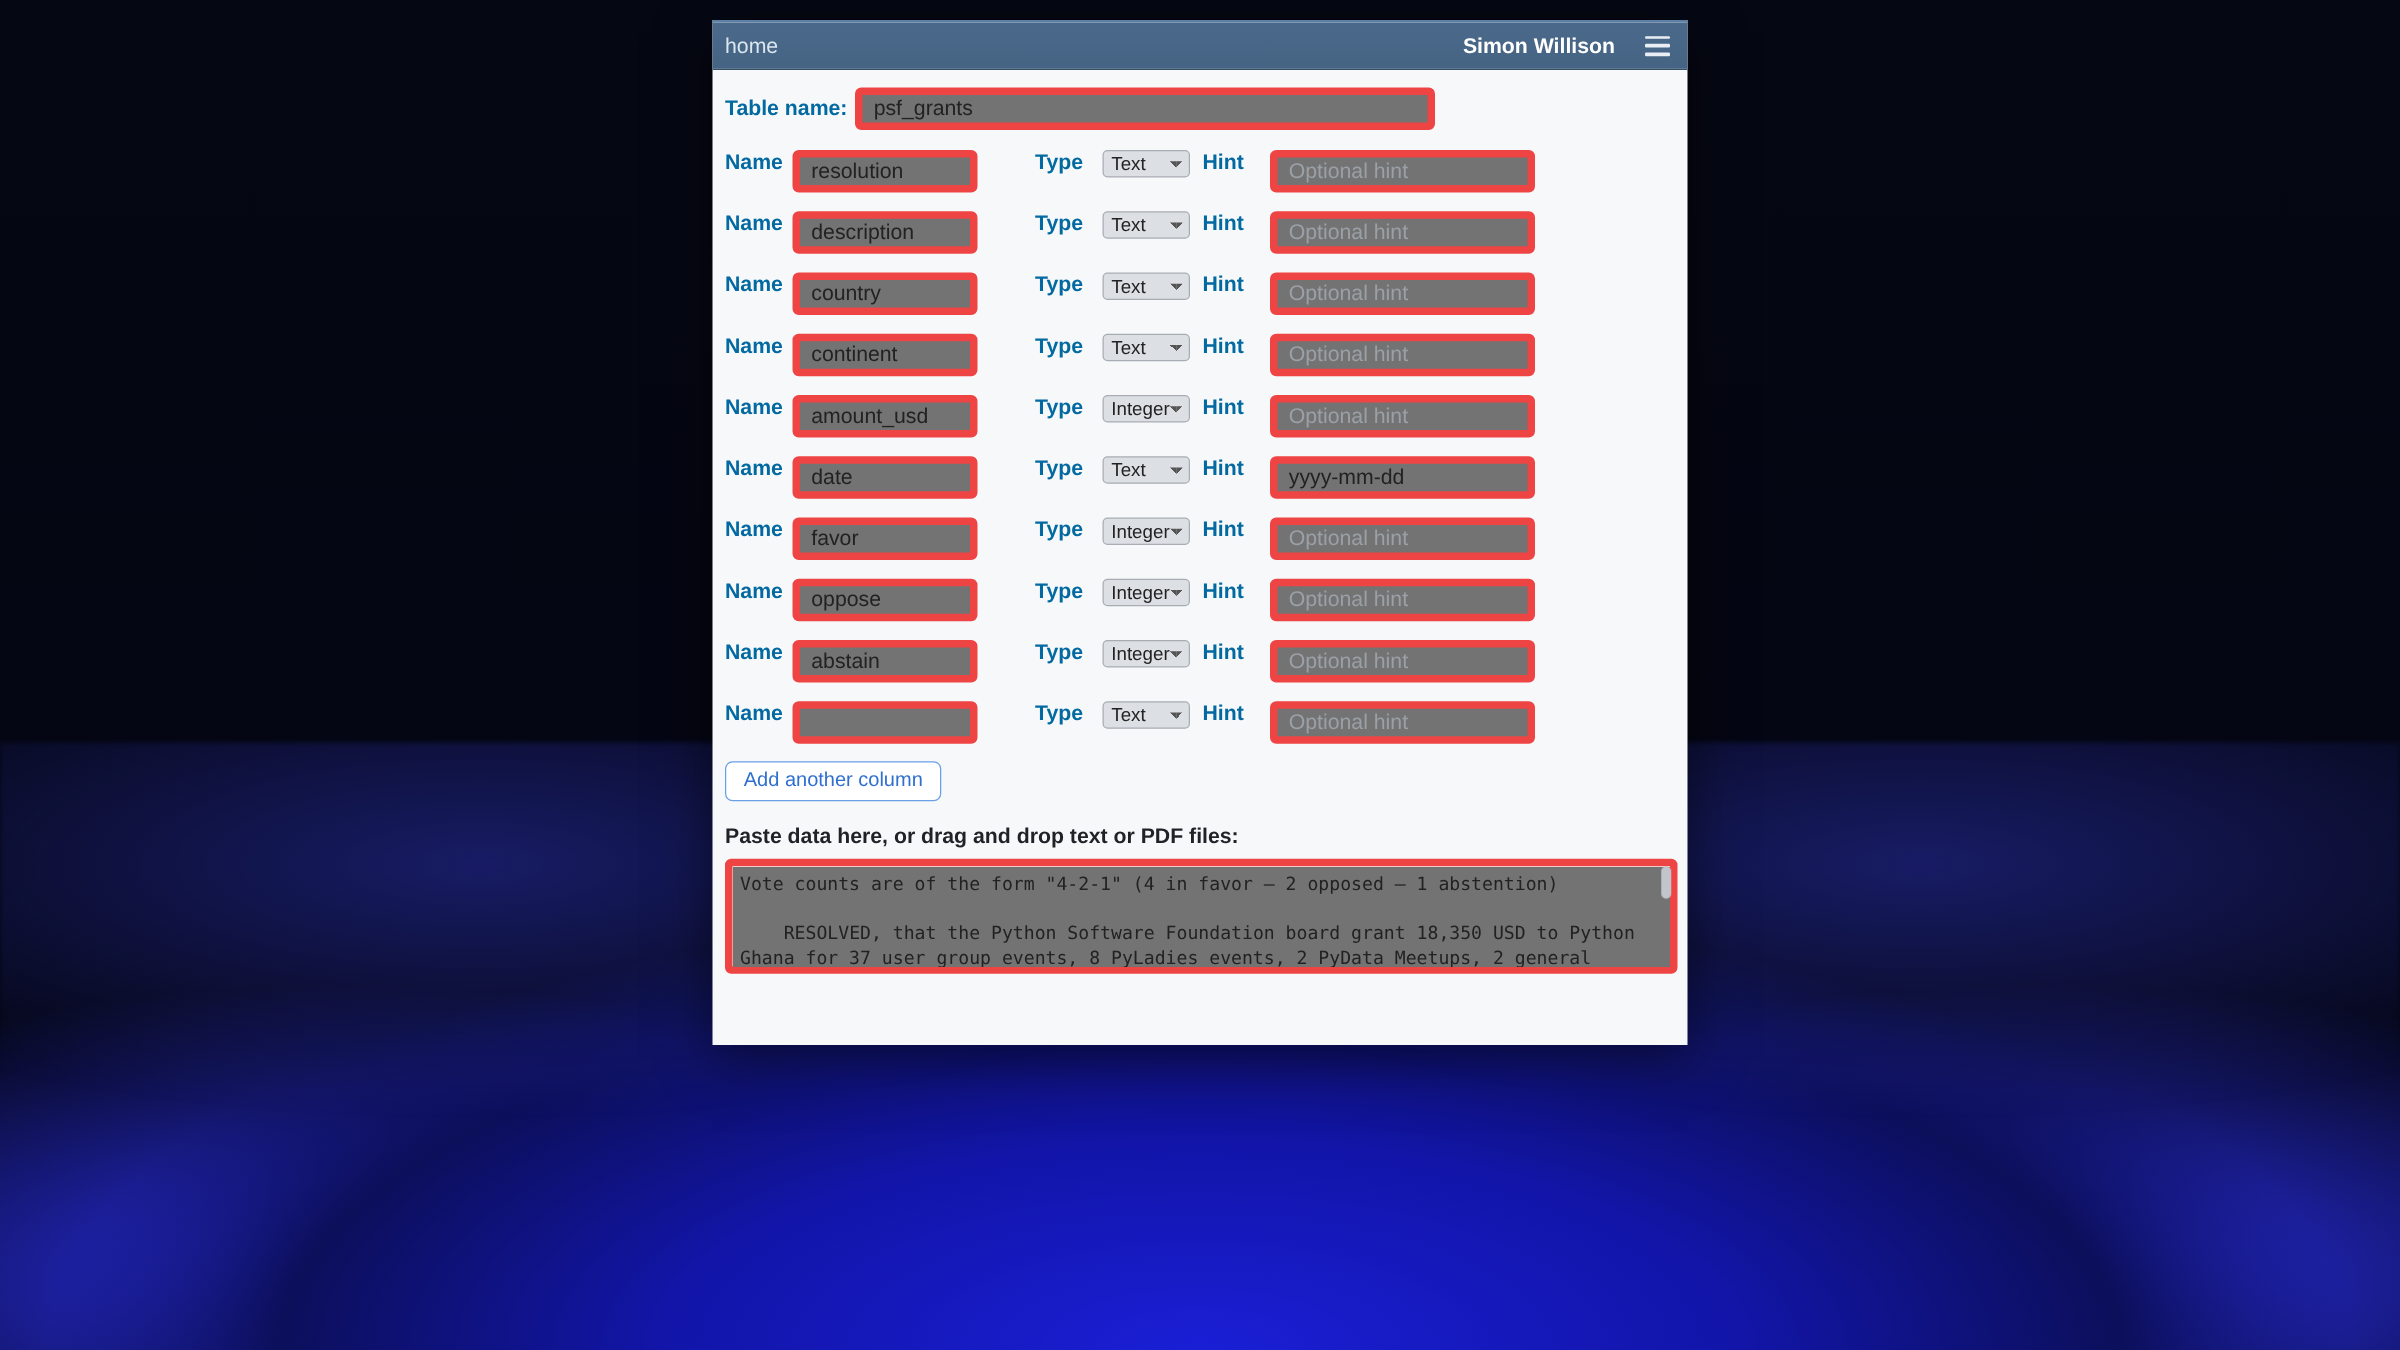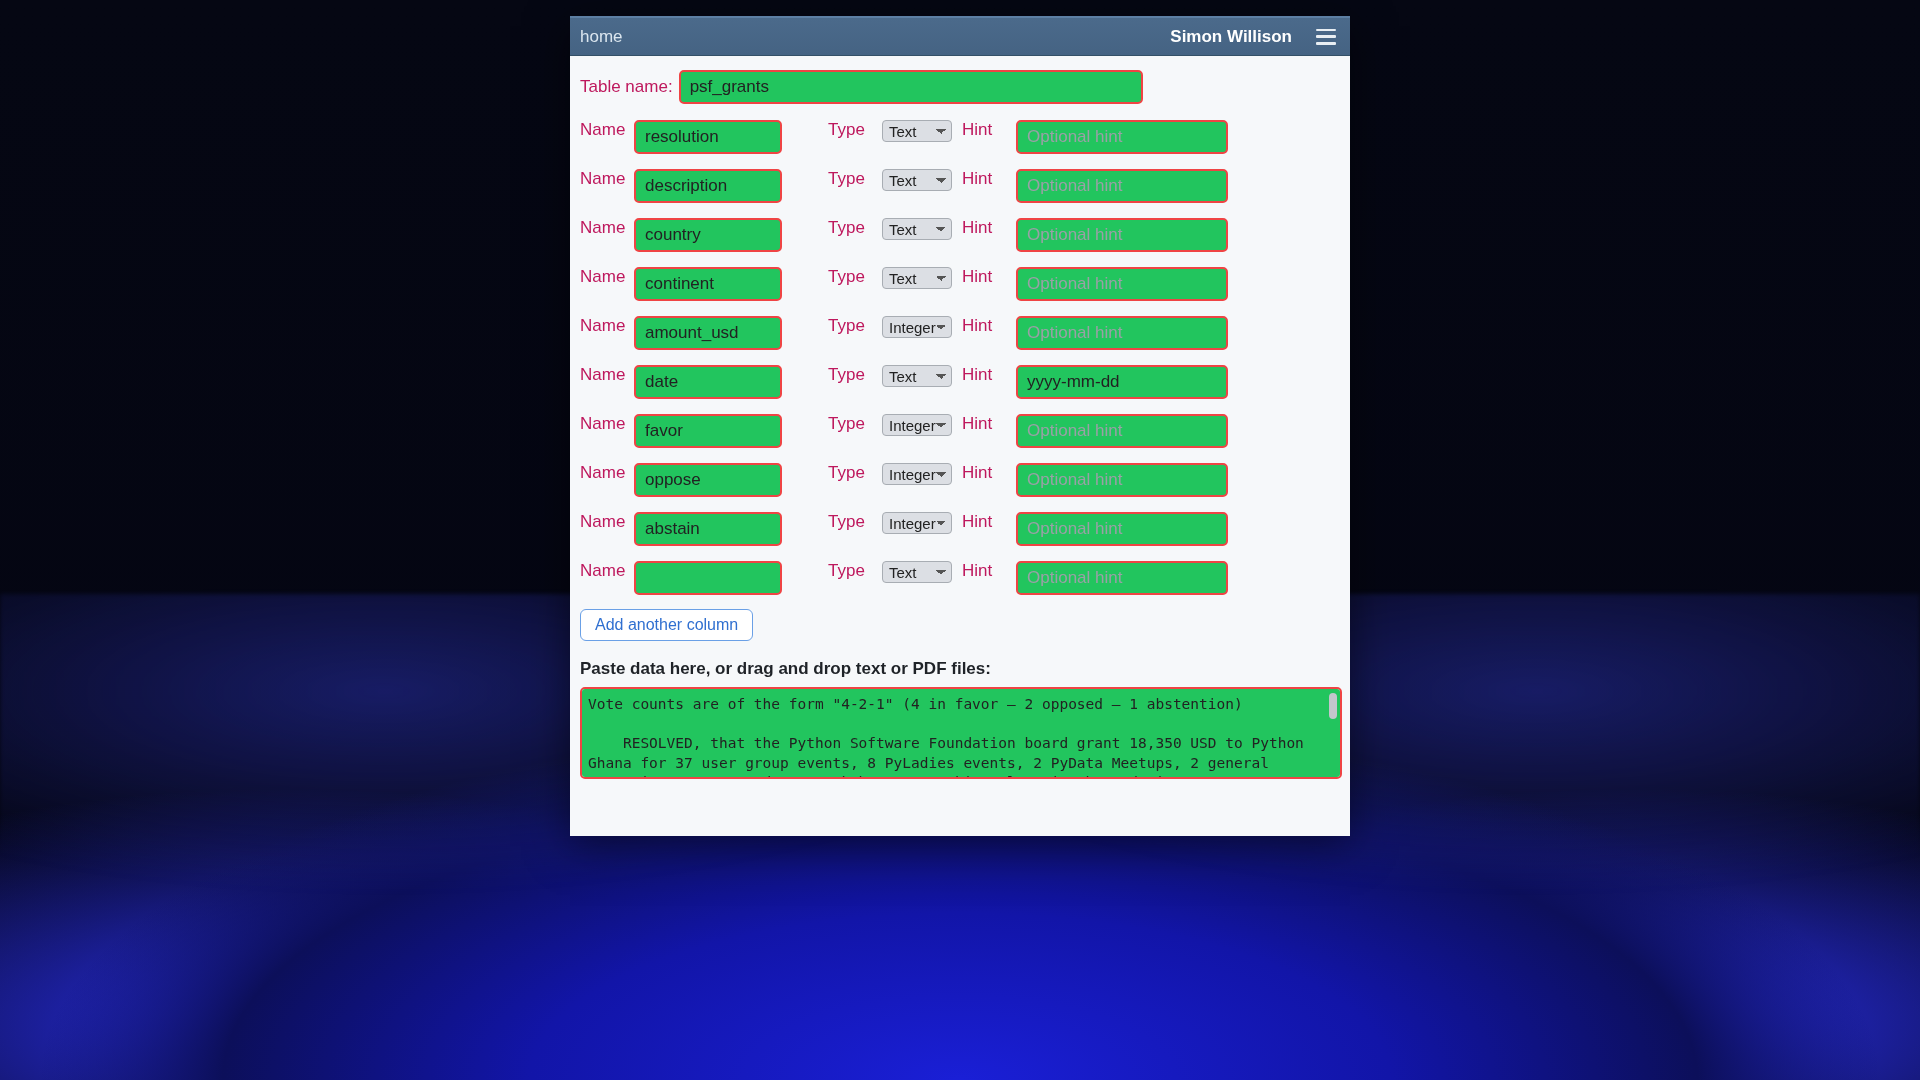--- a/index.html
+++ b/index.html
@@ -91,29 +91,29 @@
   }
 
   .tablename-row {
     display: flex;
     align-items: center;
     gap: 6px;
     margin-bottom: 16px;
   }
   .lbl {
     font-size: 17px;
-    font-weight: 400;
-    color: #be185d;
+    font-weight: 700;
+    color: #0369a1;
   }
   input[type=text], textarea {
     font-family: inherit;
     font-size: 17px;
     color: #222;
-    background: #22c55e;
-    border: 2px solid #ef4444;
+    background: #737373;
+    border: 6px solid #ef4444;
     border-radius: 5px;
     padding: 6px 9px;
   }
   input[type=text]::placeholder, textarea::placeholder { color: #9aa0a6; }
   .tablename-input { width: 464px; height: 34px; }
 
   .columns { display: flex; flex-direction: column; gap: 15px; margin-bottom: 14px; }
   .col-row {
     display: flex;
     align-items: flex-start;

